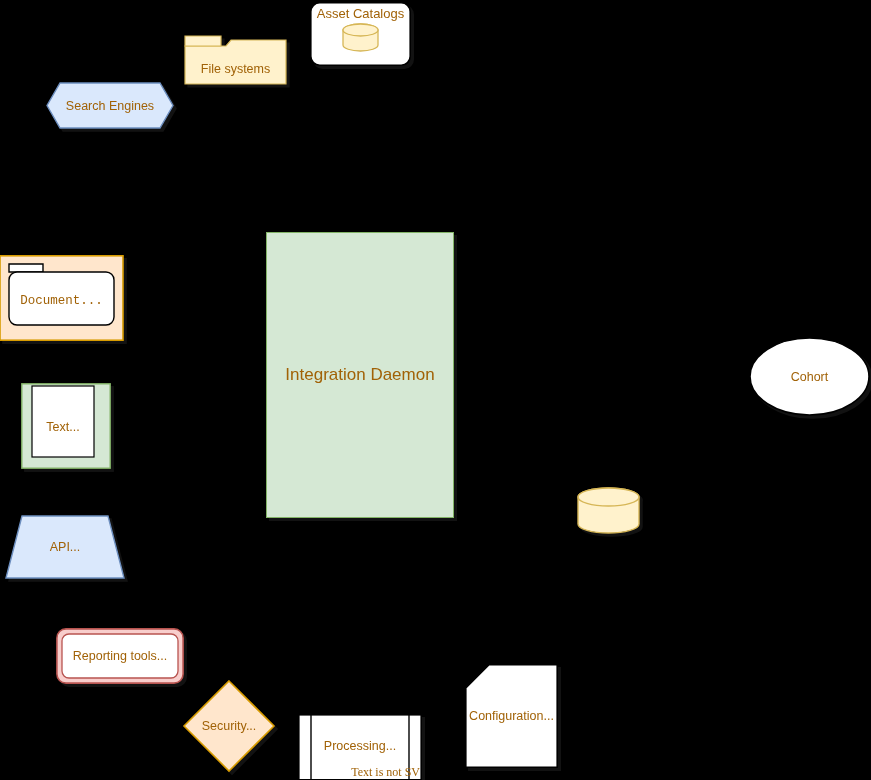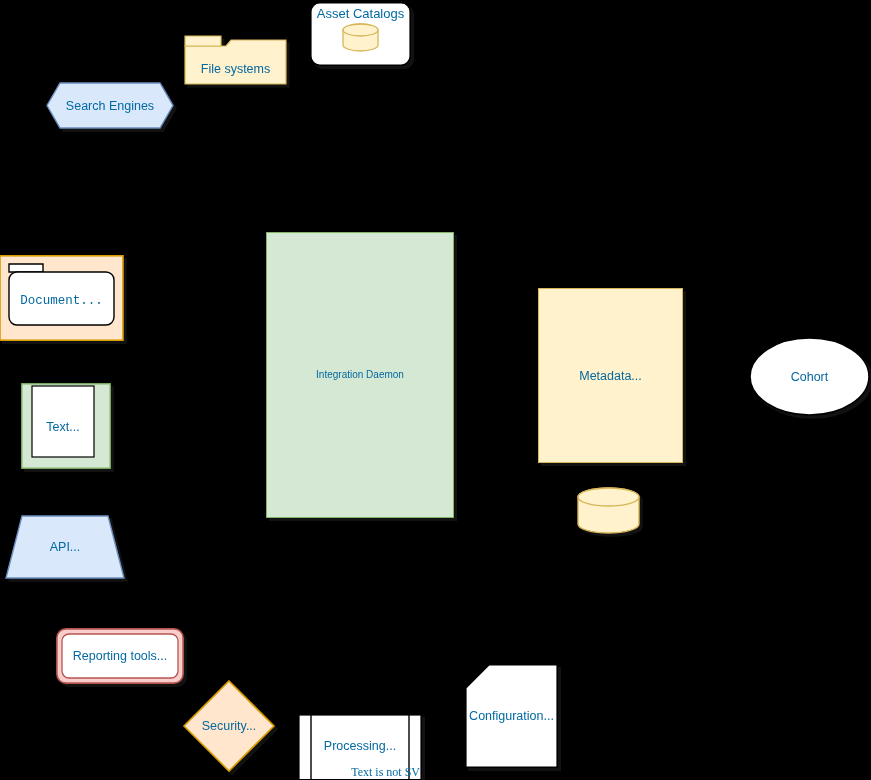--- a/index.html
+++ b/index.html
@@ -10,21 +10,21 @@
     overflow:hidden;
     position:relative;
   }
   #canvas{position:absolute;left:0;top:0;width:871px;height:780px;}
   .node{position:absolute;box-sizing:border-box;}
   .label{
     position:absolute;left:0;right:0;
     text-align:center;
     font-size:12.5px;
     line-height:1.15;
-    color:#0369a1;
+    color:#a16207;
     white-space:nowrap;
     pointer-events:none;
   }
   .center-label{
     top:50%;transform:translateY(-50%);text-align:center;
   }
   
   .sh{filter:drop-shadow(3px 3px 0px rgba(40,40,40,0.45));}
   svg{display:block;overflow:visible;}
 </style>
@@ -153,26 +153,23 @@
   </div>
 
   <div class="node sh" style="left:465px;top:664px;width:93px;height:104px;">
     <svg width="93" height="104" viewBox="0 0 93 104">
       <path d="M0.8,24 L24,0.8 L92.2,0.8 L92.2,103.2 L0.8,103.2 Z" fill="#ffffff" stroke="#000000" stroke-width="1.6"></path>
     </svg>
     <div class="label" style="top:45px;font-size:12.5px;">Configuration...</div>
   </div>
 
   <div class="node" style="left:266px;top:232px;width:188px;height:286px;background:#d5e8d4;border:1.4px solid #82b366;box-shadow:3px 3px 0 rgba(40,40,40,0.45);">
-    <div class="label center-label" style="font-size:10px;">Integration Daemon</div>
+    <div class="label center-label" style="font-size:17px;">Integration Daemon</div>
   </div>
 
-  <div class="node" style="left:538px;top:288px;width:145px;height:175px;background:#fff2cc;border:1.4px solid #d6b656;box-shadow:3px 3px 0 rgba(40,40,40,0.45);">
-    <div class="label center-label">Metadata...</div>
-  </div>
 
   <div class="node sh" style="left:577px;top:487px;width:63px;height:48px;">
     <svg width="63" height="48" viewBox="0 0 63 48">
       <path d="M1,10 a30.5,9 0 0 1 61,0 l0,27 a30.5,9 0 0 1 -61,0 z" fill="#fff2cc" stroke="#d6b656" stroke-width="1.4"></path>
       <ellipse cx="31.5" cy="10" rx="30.5" ry="9" fill="#fff2cc" stroke="#d6b656" stroke-width="1.4"></ellipse>
     </svg>
   </div>
 
   <div class="node sh" style="left:749px;top:337px;width:121px;height:79px;">
     <svg width="121" height="79" viewBox="0 0 121 79">

